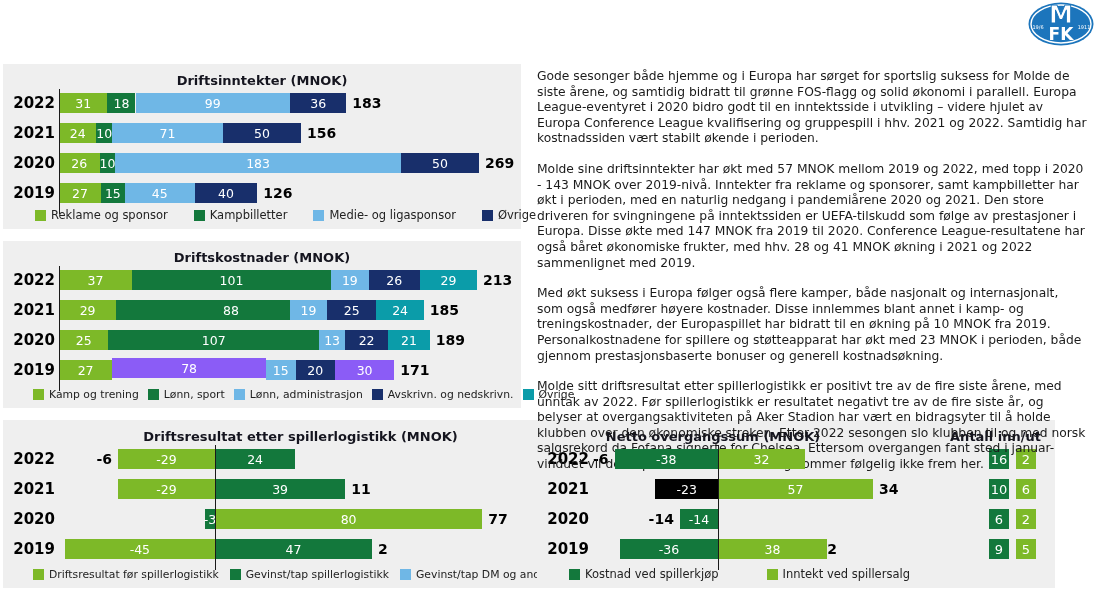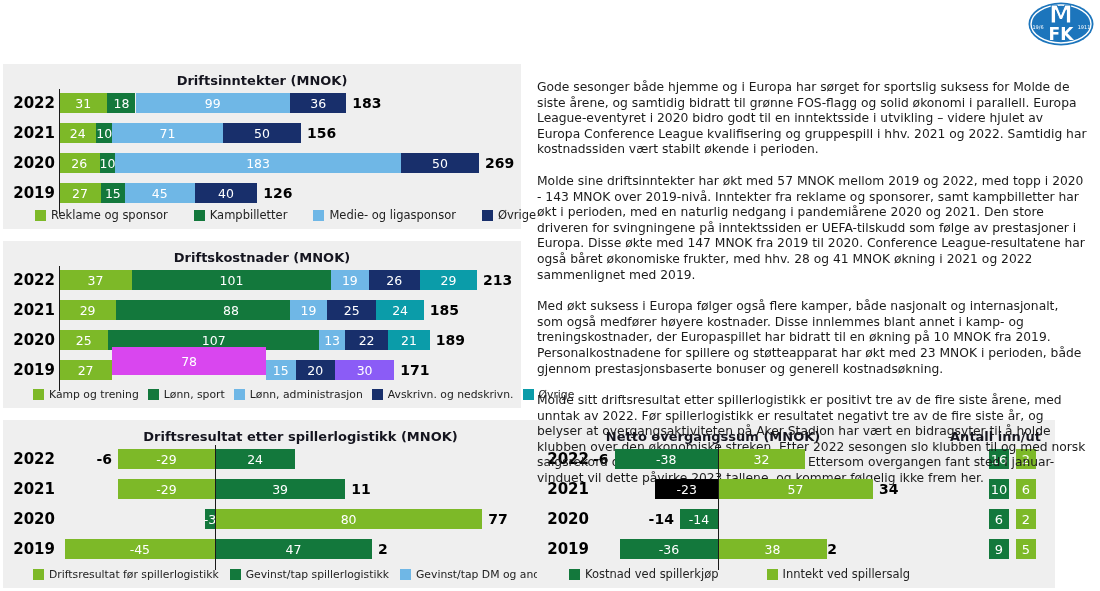--- a/index.html
+++ b/index.html
@@ -51,21 +51,21 @@
   }
   .pair{position:absolute;display:flex;gap:7px;}
   .sq{
     width:20px;height:20px;display:flex;align-items:center;justify-content:center;
     color:#fff;font-size:13px;
   }
   #text-block{
     position:absolute;left:537px;top:64px;width:551px;
     font-size:12.3px;line-height:15.6px;color:#1b1b1b;text-align:left;
   }
-  #text-block p{margin:16px 0 15px 0;}
+  #text-block p{margin:5px 0 15px 0;}
   #logo{position:absolute;left:1028px;top:2px;width:66px;height:44px;}
 </style>
 </head>
 <body>
 
 <svg id="logo" viewBox="0 0 66 44">
   <ellipse cx="33" cy="22" rx="32.5" ry="21.5" fill="#1c75bc"></ellipse>
   <ellipse cx="33" cy="22" rx="30" ry="19" fill="none" stroke="#ffffff" stroke-width="1.4"></ellipse>
   <text x="33" y="21" text-anchor="middle" font-size="24" font-weight="bold" fill="#ffffff" stroke="#1c75bc" stroke-width="0.9">M</text>
   <text x="10" y="27" text-anchor="middle" font-size="5" fill="#ffffff">19/6</text>
@@ -141,21 +141,21 @@
       <div class="total" style="top: 30px; left: 426.789px;">185</div>
       <div class="year" style="top: 60px;">2020</div>
       <div class="seg" style="top: 60px; height: 20px; width: 49.2958px; background: rgb(125, 185, 40); left: 56px;">25</div>
       <div class="seg" style="top: 60px; height: 20px; width: 210.986px; background: rgb(19, 120, 60); left: 105.296px;">107</div>
       <div class="seg" style="top: 60px; height: 20px; width: 25.6338px; background: rgb(111, 183, 230); left: 316.282px;">13</div>
       <div class="seg" style="top: 60px; height: 20px; width: 43.3803px; background: rgb(24, 47, 107); left: 341.915px;">22</div>
       <div class="seg" style="top: 60px; height: 20px; width: 41.4085px; background: rgb(11, 156, 169); left: 385.296px;">21</div>
       <div class="total" style="top: 60px; left: 432.704px;">189</div>
       <div class="year" style="top: 90px;">2019</div>
       <div class="seg" style="top: 90px; height: 20px; width: 53.2394px; background: rgb(125, 185, 40); left: 56px;">27</div>
-      <div class="seg" style="top: 77px; height: 28px; width: 153.803px; background: #d946ef; left: 109.239px;">78</div>
+      <div class="seg" style="top: 88px; height: 20px; width: 153.803px; background: #8b5cf6; left: 109.239px;">78</div>
       <div class="seg" style="top: 90px; height: 20px; width: 29.5775px; background: rgb(111, 183, 230); left: 263.042px;">15</div>
       <div class="seg" style="top: 90px; height: 20px; width: 39.4366px; background: rgb(24, 47, 107); left: 292.62px;">20</div>
       <div class="seg" style="top: 90px; height: 20px; width: 59.1549px; background: #8b5cf6; left: 332.056px;">30</div>
       <div class="total" style="top: 90px; left: 397.211px;">171</div>
       <div class="axis" style="left: 56px;"></div>
     </div>
   <div class="legend">
       <div class="legend-item">
         <div class="sw" style="background: rgb(125, 185, 40);"></div>
         <div class="">Kamp og trening</div>

